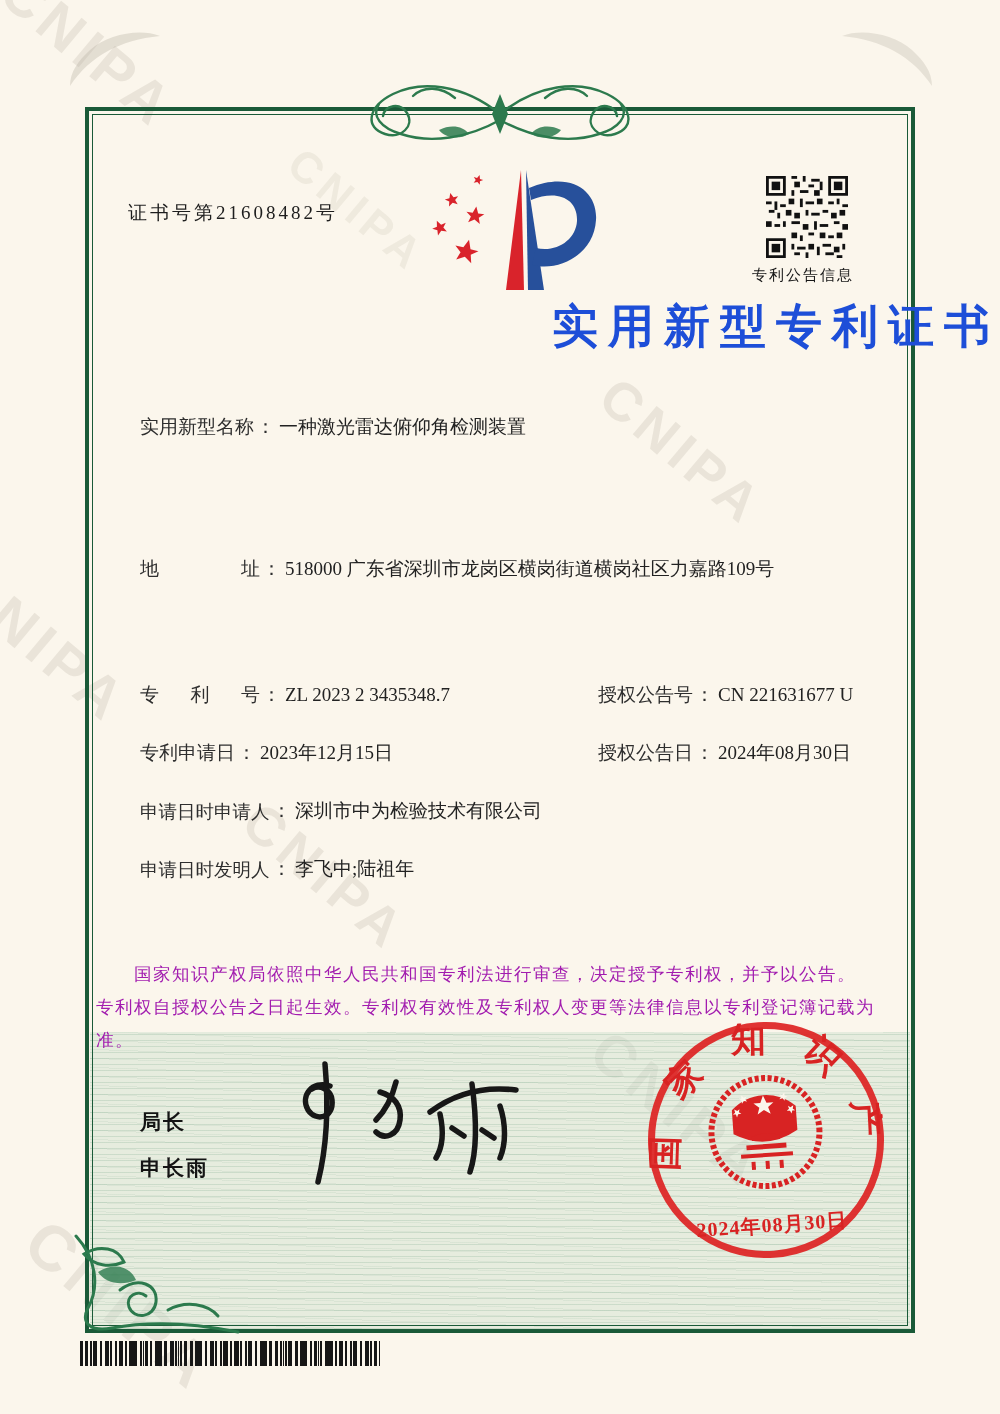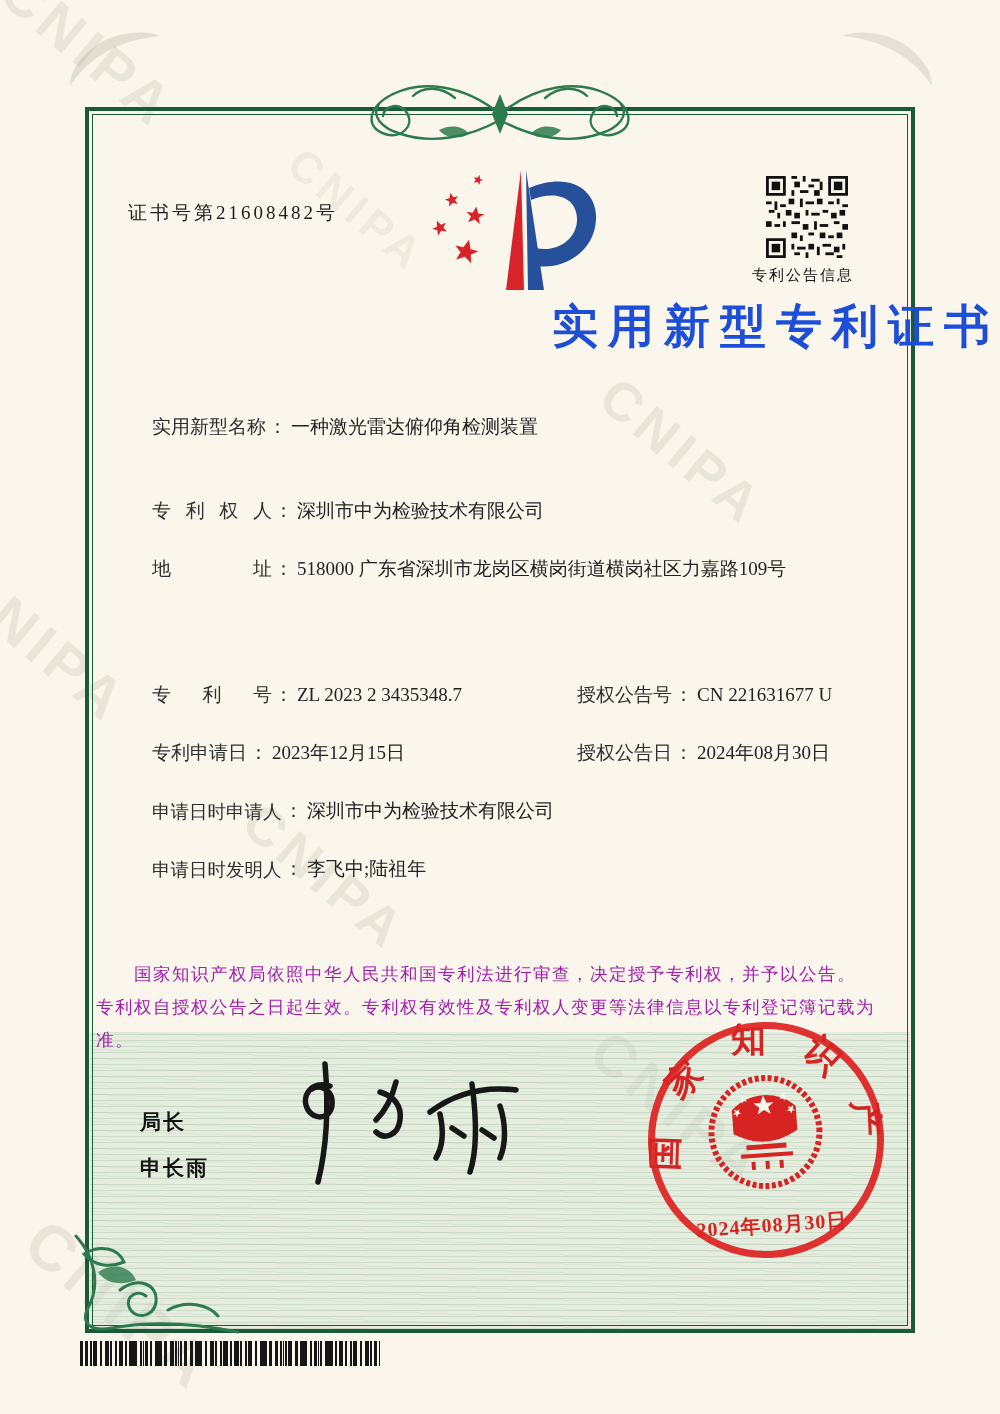--- a/index.html
+++ b/index.html
@@ -53,33 +53,33 @@
   .qr-svg{width:82px;height:82px;display:block;margin:0 auto;}
   .qr-caption{margin-top:8px;font-size:15px;letter-spacing:2px;color:#161616;}
   .title{
     position:absolute;left:0;top:296px;width:100%;
     text-align:right;font-size:46px;font-weight:bold;
     letter-spacing:10px;color:#1d4ed8;
   }
   
   .field{
     position:absolute;left:140px;
-    font-size:19px;color:#2e2e2e;white-space:nowrap;margin-left:12px;
+    font-size:19px;color:#2e2e2e;white-space:nowrap;
   }
   .field .lab{
     display:inline-block;vertical-align:bottom;
   }
   .field .lab.just{
     width:120px;text-align:justify;text-align-last:justify;
   }
   .field .lab.wide{width:130px;font-size:18.5px;}
   .field .colon{display:inline-block;margin:0 4px 0 2px;}
   .field .val{color:#222;}
   .field .val2{display:block;margin-left:132px;margin-top:6px;}
-  .field.rightcol{left:565px;}
+  .field.rightcol{left:598px;}
   
   .legal{
     position:absolute;left:96px;top:958px;width:810px;
     font-size:17.5px;line-height:33px;letter-spacing:1.5px;color:#a21caf;
   }
   .legal .l1{padding-left:38px;}
   
   .bureau{
     position:absolute;left:140px;
     font-family:"Liberation Sans", sans-serif;
@@ -255,23 +255,20 @@
     </svg>
     <div class="qr-caption">专利公告信息</div>
   </div>
 
   <div class="title">实用新型专利证书</div>
 
   <div class="field" style="top:414px;">
     <span class="lab">实用新型名称</span><span class="colon">：</span><span class="val">一种激光雷达俯仰角检测装置</span>
   </div>
 
-  <div class="field" style="top:498px;">
-    <span class="lab just">专利权人</span><span class="colon">：</span><span class="val">深圳市中为检验技术有限公司</span>
-  </div>
 
   <div class="field" style="top:556px;">
     <span class="lab just">地址</span><span class="colon">：</span><span class="val">518000 广东省深圳市龙岗区横岗街道横岗社区力嘉路109号</span>
   </div>
 
 
   <div class="field" style="top:682px;">
     <span class="lab just">专利号</span><span class="colon">：</span><span class="val">ZL 2023 2 3435348.7</span>
   </div>
   <div class="field rightcol" style="top:682px;">

